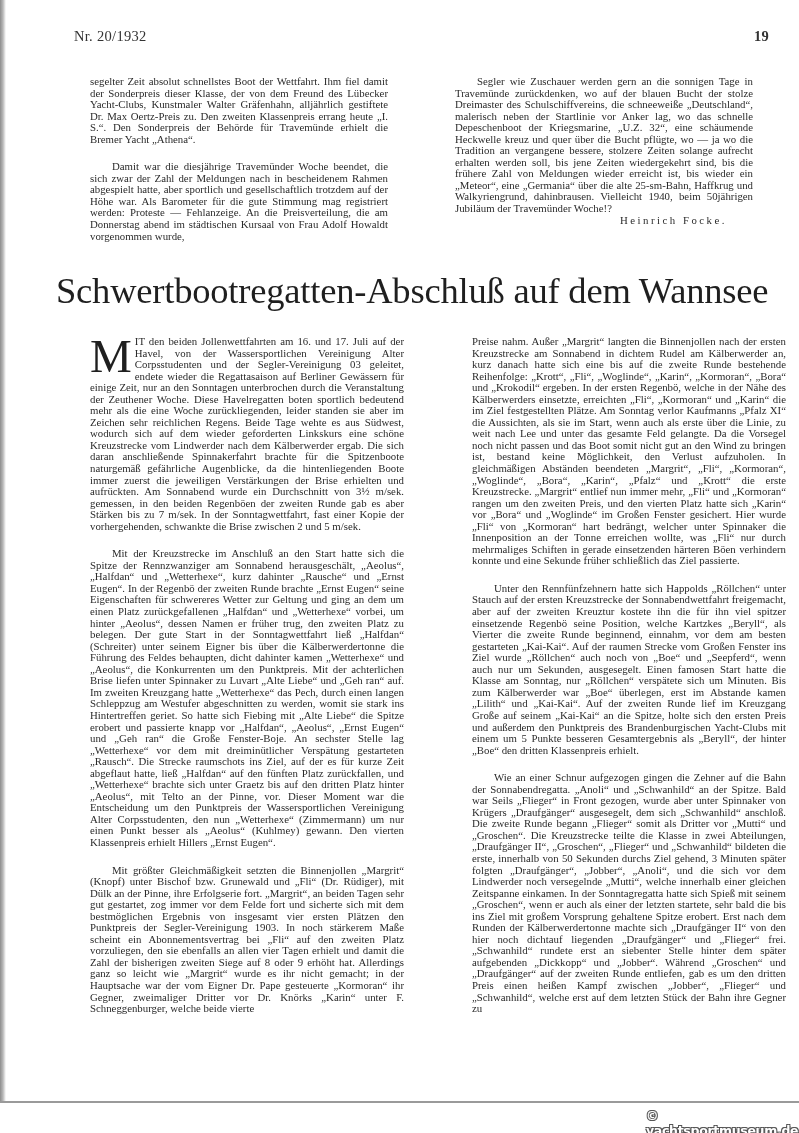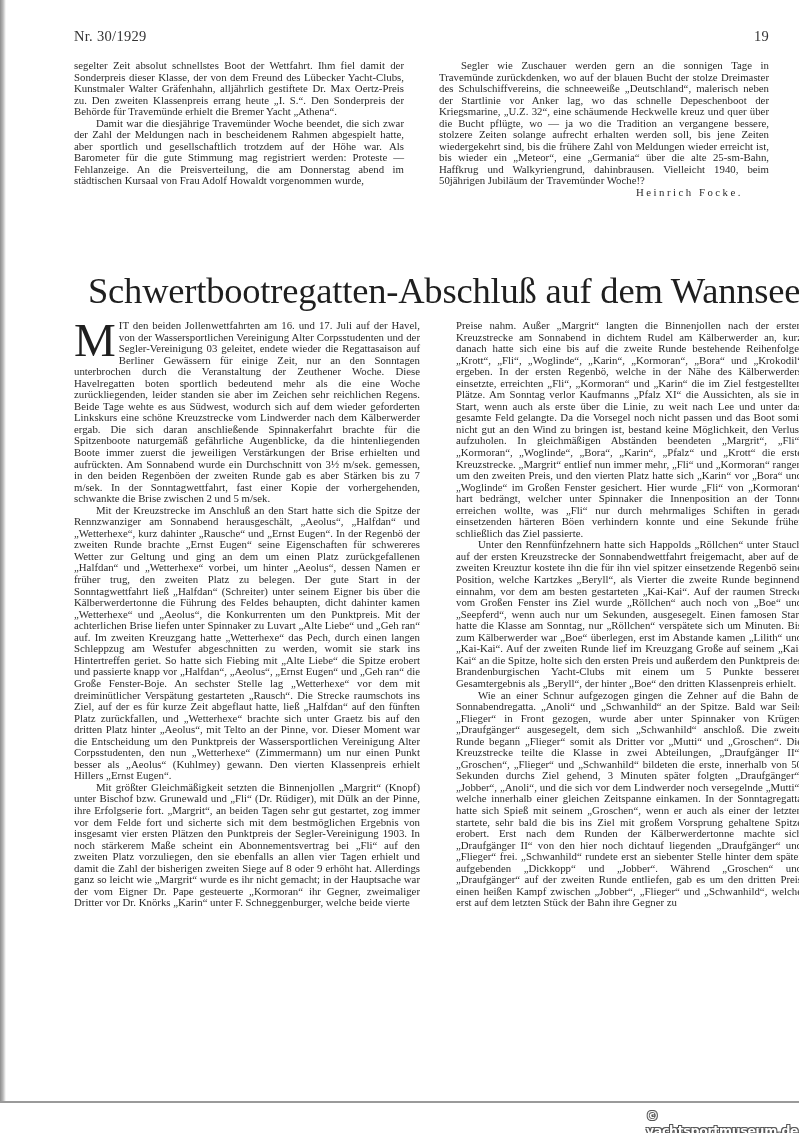--- a/index.html
+++ b/index.html
@@ -14,31 +14,31 @@
   }
   .page-bottom {
     position: absolute; left: 0; top: 1101px; width: 799px; height: 2px;
     background: #9a9a9a;
   }
   .running-head {
     position: absolute; top: 28px; font-size: 14.5px; color: #333;
     letter-spacing: 0.3px;
   }
   .issue { left: 74px; }
-  .pageno { left: 754px; }
+  .pageno { left: 754px; font-weight: bold; }
   .col {
     position: absolute; font-size: 10.8px; line-height: 11.55px;
     text-align: justify; hyphens: manual;
   }
-  .col p { margin: 0; text-indent: 0; }
+  .col p { margin: 16px; text-indent: 0; }
   .col p.ind { text-indent: 22px; }
   .prev-left  { left: 74px;  top: 60px;  width: 330px; }
   .prev-right { left: 439px; top: 60px;  width: 330px; }
   .headline {
-    position: absolute; left: 88px; top: 270px; width: 700px;
+    position: absolute; left: 56px; top: 270px; width: 700px;
     font-size: 36.5px; line-height: 42px; font-weight: normal; margin: 0;
     color: #1f1f1f; white-space: nowrap; letter-spacing: -0.2px;
     font-family: "Liberation Serif", "DejaVu Serif", serif;
   }
   .art-left  { left: 74px;  top: 320px; width: 346px; }
   .art-right { left: 456px; top: 320px; width: 346px; }
   .dropcap {
     float: left; font-size: 47px; line-height: 36px; margin: 2px 3px 0 0;
     color: #1f1f1f; font-family: "Liberation Serif", "DejaVu Serif", serif;
   }
@@ -49,21 +49,21 @@
     text-shadow: -1px -1px 0 #555, 1px -1px 0 #555, -1px 1px 0 #555, 1px 1px 0 #555;
     letter-spacing: -0.3px;
   }
 </style>
 </head>
 <body>
 
 <div class="page-edge"></div>
 <div class="page-bottom"></div>
 
-<div class="running-head issue">Nr. 30/1929</div>
+<div class="running-head issue">Nr. 20/1932</div>
 <div class="running-head pageno">19</div>
 
 <div class="col prev-left">
   <p>segelter Zeit absolut schnellstes Boot der Wettfahrt. Ihm fiel damit der Sonderpreis dieser Klasse, der von dem Freund des Lübecker Yacht-Clubs, Kunstmaler Walter Gräfenhahn, alljährlich gestiftete Dr. Max Oertz-Preis zu. Den zweiten Klassenpreis errang heute „I. S.“. Den Sonderpreis der Behörde für Travemünde erhielt die Bremer Yacht „Athena“.</p>
   <p class="ind">Damit war die diesjährige Travemünder Woche beendet, die sich zwar der Zahl der Meldungen nach in bescheidenem Rahmen abgespielt hatte, aber sportlich und gesellschaftlich trotzdem auf der Höhe war. Als Barometer für die gute Stimmung mag registriert werden: Proteste — Fehlanzeige. An die Preisverteilung, die am Donnerstag abend im städtischen Kursaal von Frau Adolf Howaldt vorgenommen wurde,</p>
 </div>
 
 <div class="col prev-right">
   <p class="ind"><span>Segler wie Zuschauer werden gern an die sonnigen Tage in Travemünde zurückdenken, wo auf der blauen Bucht der stolze Dreimaster des Schulschiffvereins, die schneeweiße „Deutschland“, malerisch neben der Startlinie vor Anker lag, wo das schnelle Depeschenboot der Kriegsmarine, „U.Z. 32“, eine schäumende Heckwelle kreuz und quer über die Bucht pflügte, wo — ja wo die Tradition an vergangene bessere, stolzere Zeiten solange aufrecht erhalten werden soll, bis jene Zeiten wiedergekehrt sind, bis die frühere Zahl von Meldungen wieder erreicht ist, bis wieder ein „Meteor“, eine „Germania“ über die alte 25-sm-Bahn, Haffkrug und Walkyriengrund, dahinbrausen. Vielleicht 1940, beim 50jährigen Jubiläum der Travemünder Woche!?</span> <span class="signature">Heinrich Focke.</span></p>
 </div>

